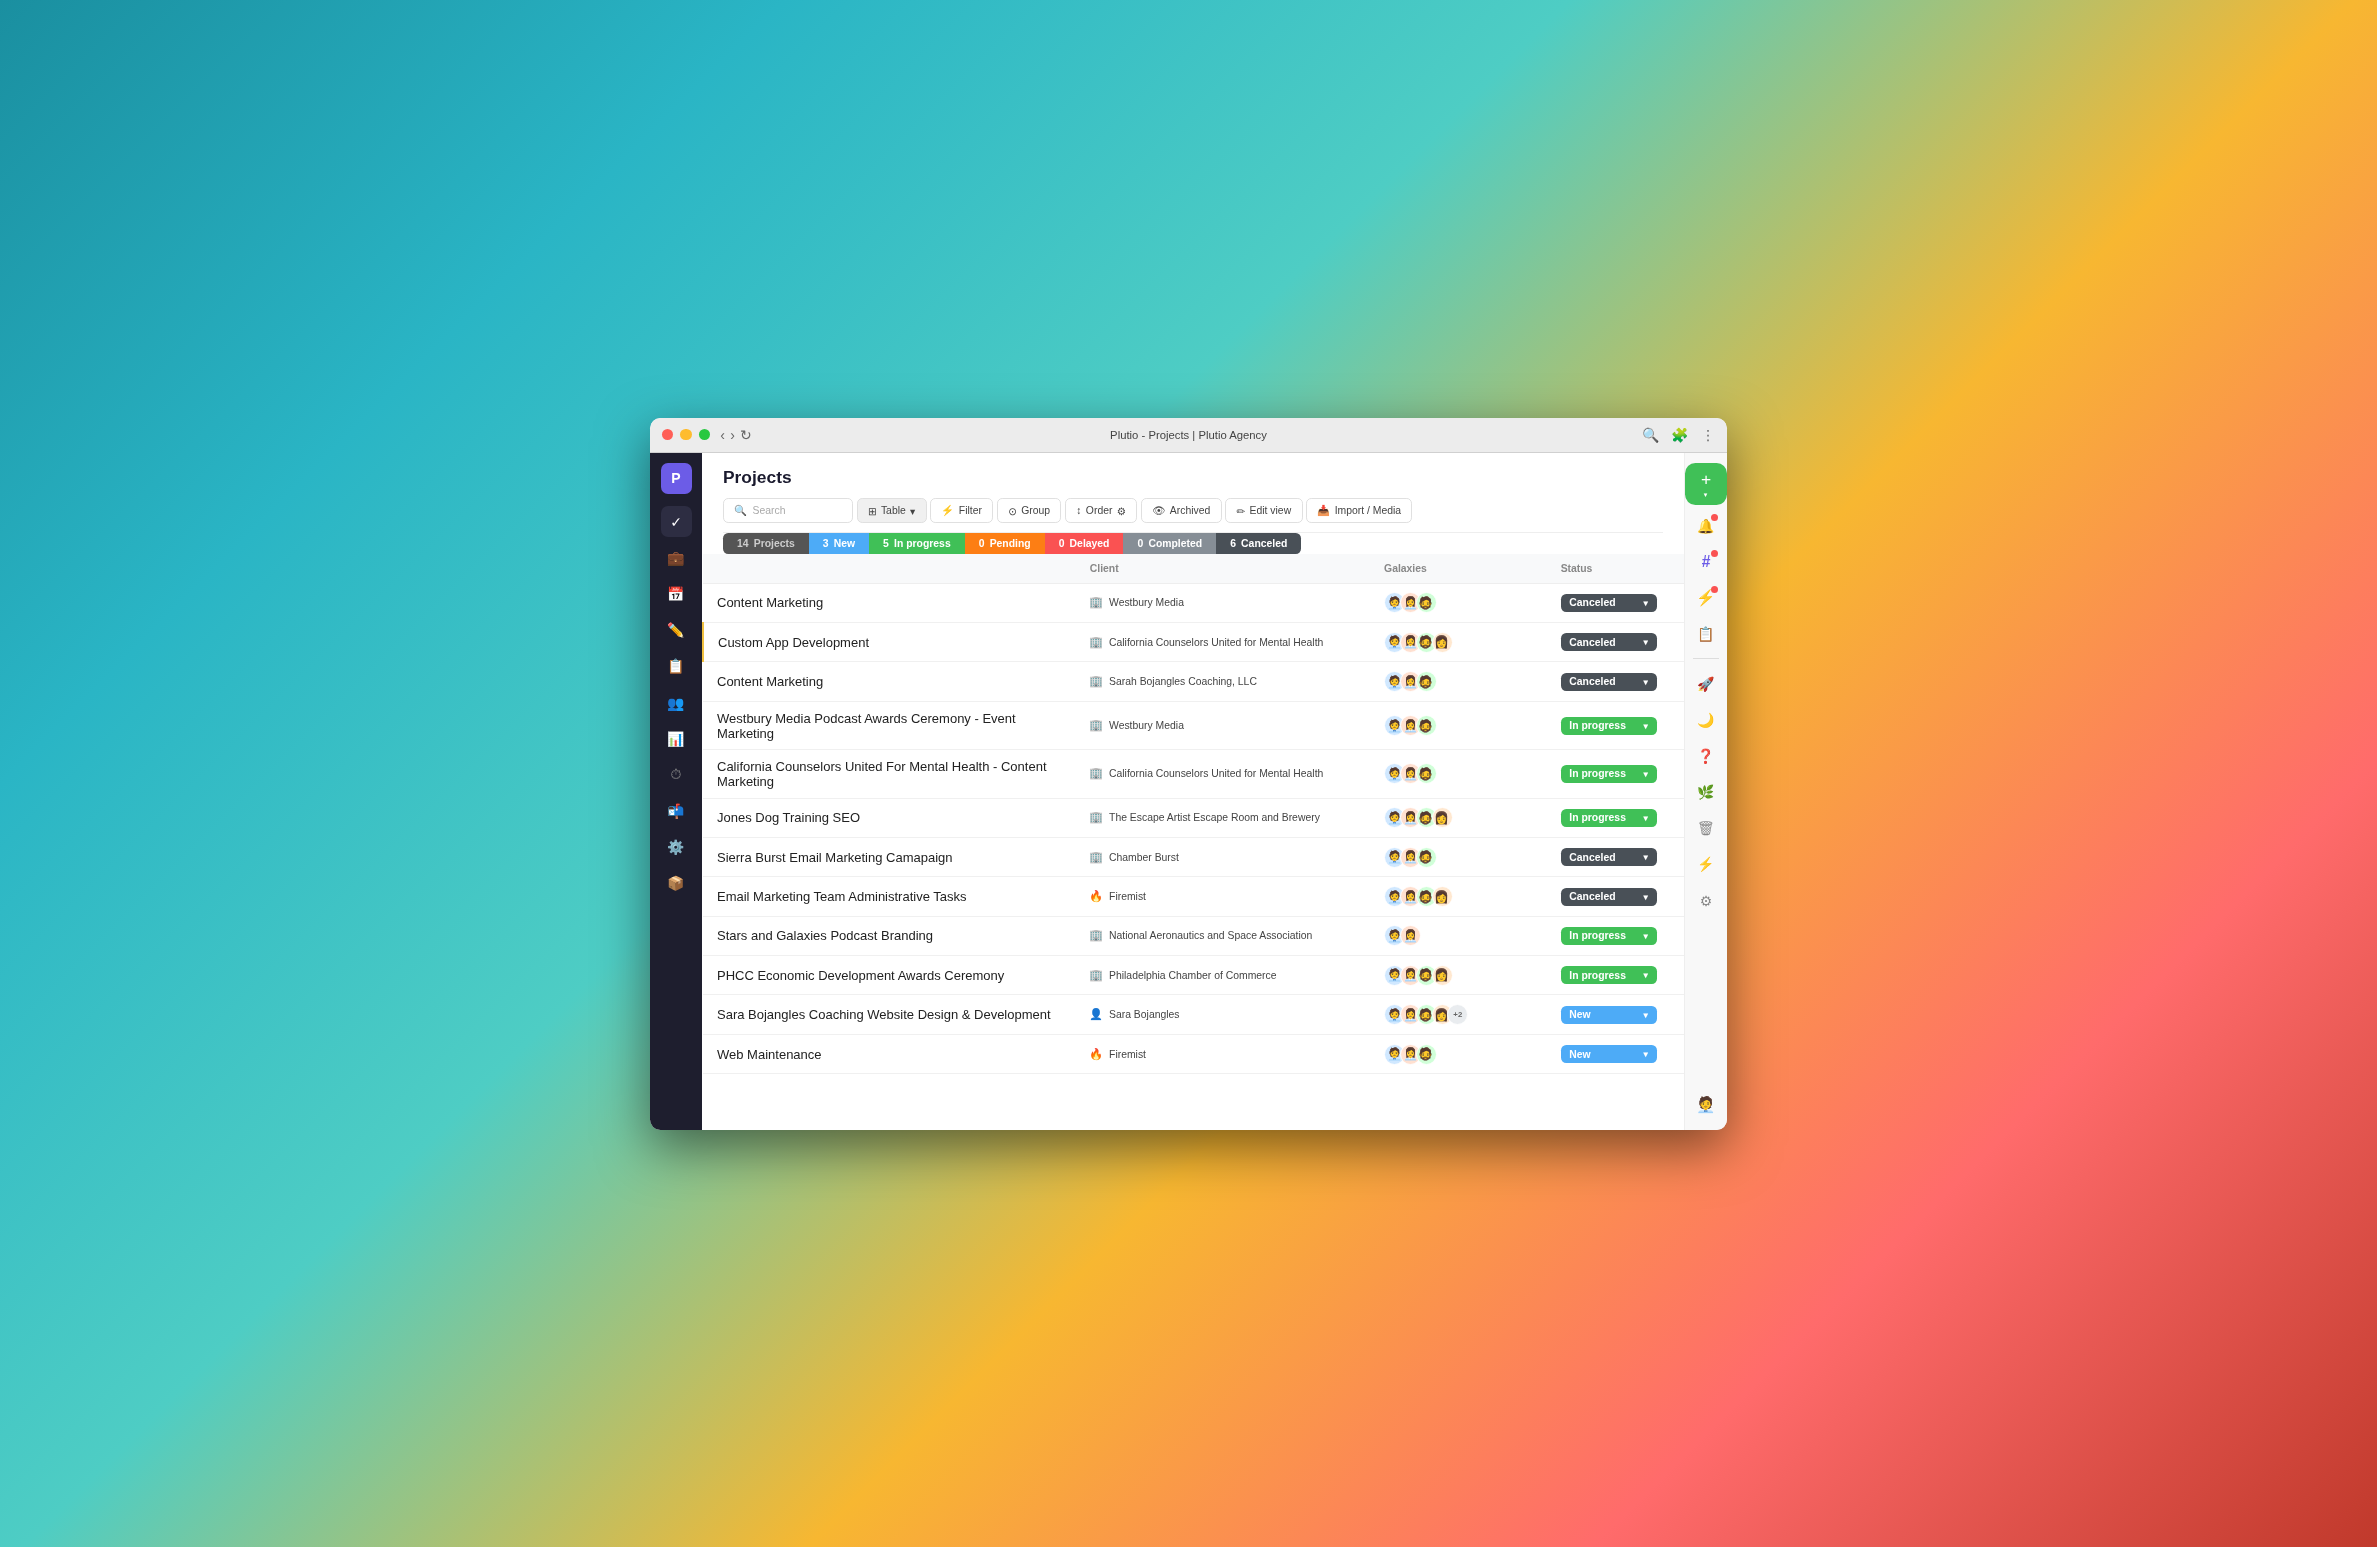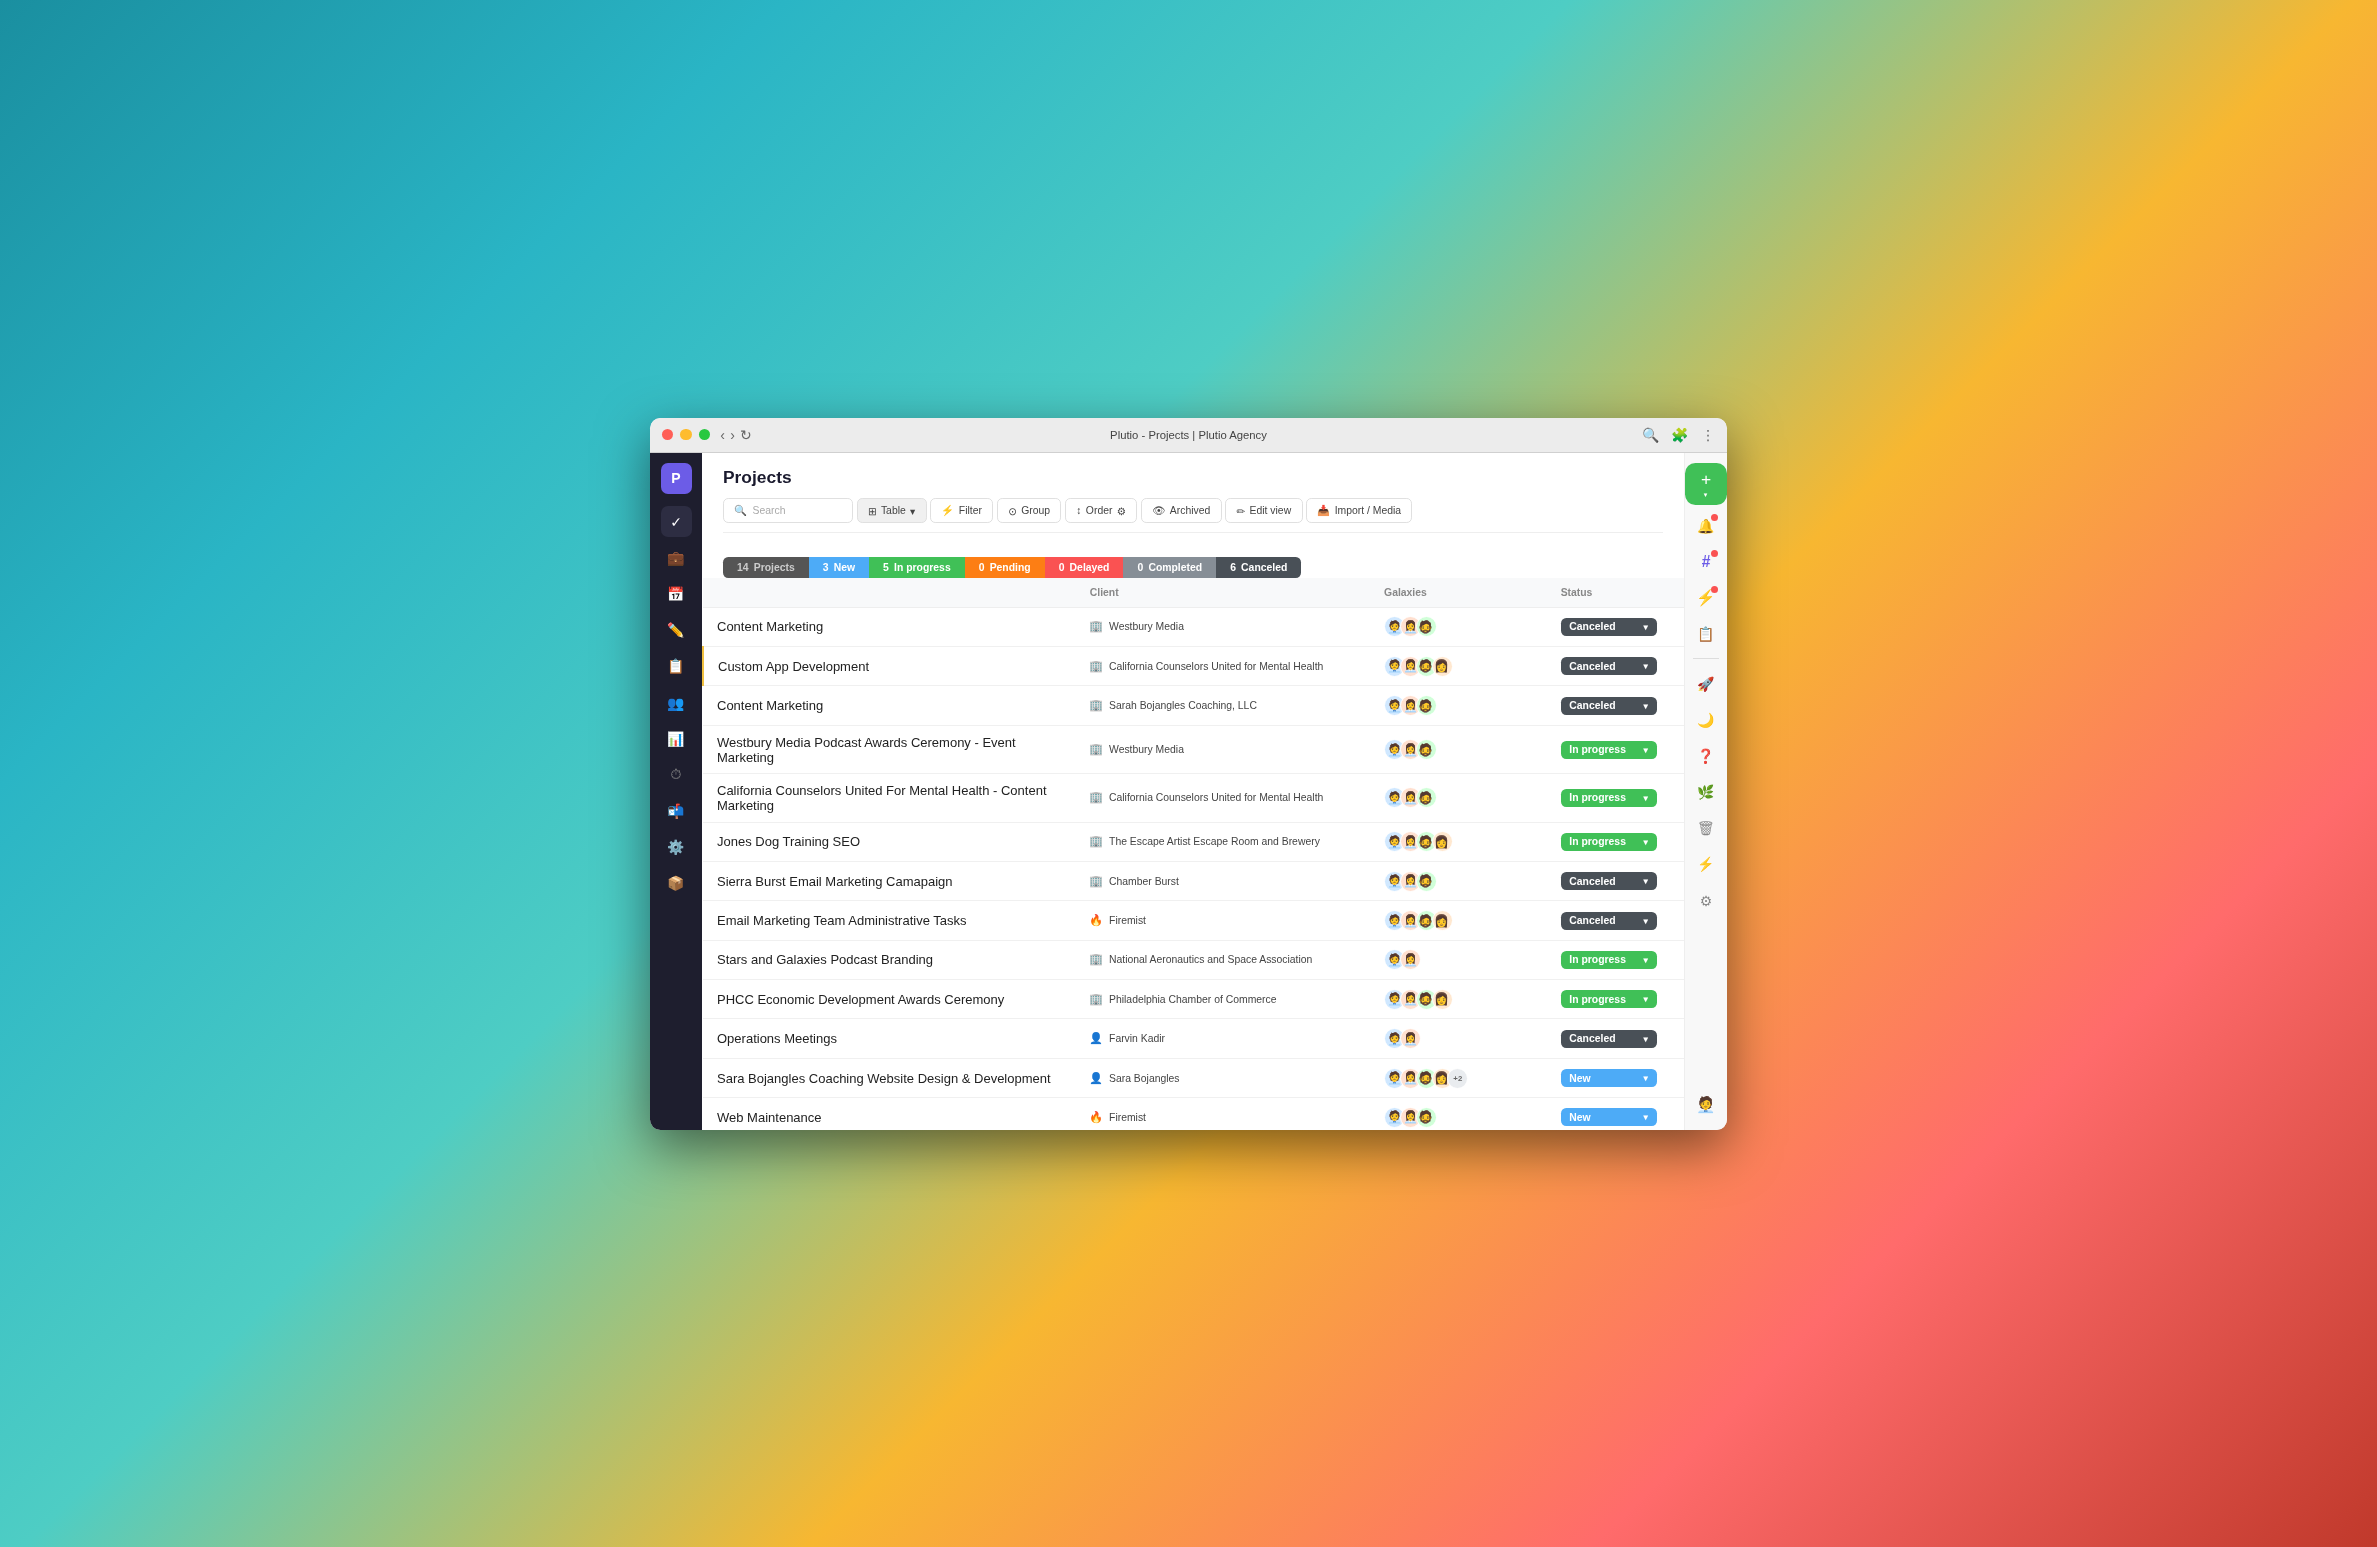--- a/index.html
+++ b/index.html
@@ -78,21 +78,21 @@
     .search-input-wrap {
       display: flex; align-items: center; gap: 5.2px;
       padding: 5.2px 10.4px; border-radius: 5.2px;
       border: 0.9px solid #e0e0e0; background: #fff;
       font-size: 10.4px; color: #999; min-width: 130px;
     }
     .status-bar {
       display: flex; align-items: center;
       padding: 0 0 0 0;
       gap: 0;
-      margin: 24px 0 0 0;
+      margin: 0 0 0 0;
     }
     .status-pill {
       display: flex; align-items: center; gap: 5.2px;
       padding: 5.2px 14px; font-size: 10.4px; font-weight: 600;
       color: white; border-radius: 0;
     }
     .status-pill:first-child { border-radius: 5.2px 0 0 5.2px; }
     .status-pill:last-child { border-radius: 0 5.2px 5.2px 0; }
     .sp-projects { background: #555; color: #ccc; }
     .sp-new { background: #4dabf7; }
@@ -492,39 +492,20 @@
                 <td class="members-col">
                   <div class="members-cell">
                     <span class="avatar" style="background: rgb(208, 232, 255);">🧑‍💼</span>
                     <span class="avatar" style="background: rgb(255, 224, 208);">👩‍💼</span>
                     <span class="avatar" style="background: rgb(208, 255, 216);">🧔</span>
                     <span class="avatar" style="background: rgb(255, 232, 208);">👩</span>
                   </div>
                 </td>
                 <td class="status-col"><button class="status-badge status-inprogress">
                     <span>In progress</span>
-                    <span class="chevron">▾</span>
-                  </button></td>
-              </tr>
-              <tr>
-                <td class="name-col"><span class="project-name">Operations Meetings</span></td>
-                <td class="client-col">
-                  <div class="client-cell">
-                    <span style="font-size: 11.3px;">👤</span>
-                    <span>Farvin Kadir</span>
-                  </div>
-                </td>
-                <td class="members-col">
-                  <div class="members-cell">
-                    <span class="avatar" style="background: rgb(208, 232, 255);">🧑‍💼</span>
-                    <span class="avatar" style="background: rgb(255, 224, 208);">👩‍💼</span>
-                  </div>
-                </td>
-                <td class="status-col"><button class="status-badge status-canceled">
-                    <span>Canceled</span>
                     <span class="chevron">▾</span>
                   </button></td>
               </tr>
               <tr>
                 <td class="name-col"><span class="project-name">Sara Bojangles Coaching Website Design &amp; Development</span></td>
                 <td class="client-col">
                   <div class="client-cell">
                     <span style="font-size: 11.3px;">👤</span>
                     <span>Sara Bojangles</span>
                   </div>

